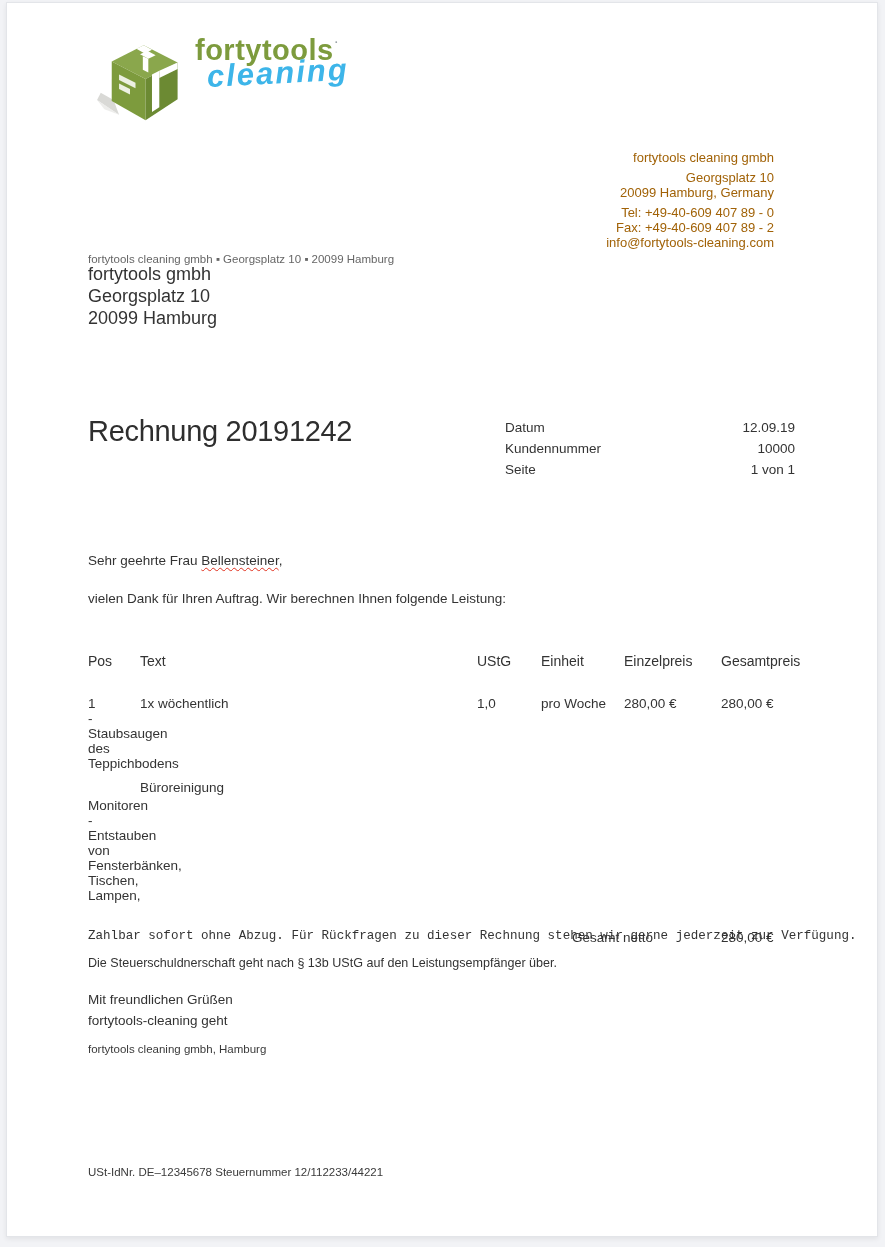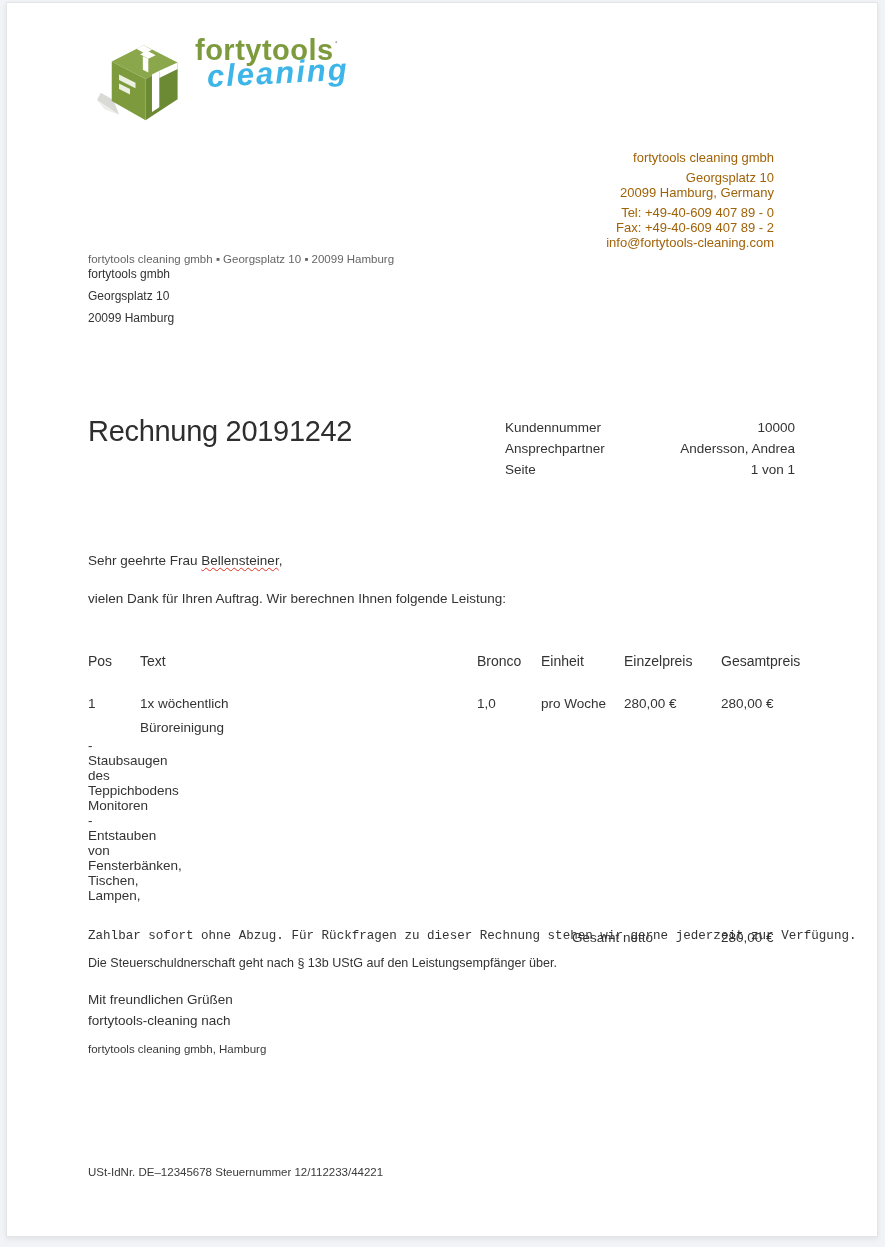--- a/index.html
+++ b/index.html
@@ -28,21 +28,21 @@
     letter-spacing:2px;margin-top:-4px;margin-left:12px;
     transform:rotate(-3deg);transform-origin:0 50%;line-height:1;
   }
 
   
   .company-block{right:103px;top:136px;text-align:right;font-size:13px;line-height:15px;color:#a16207;margin-top:11px;}
   .company-block .gap{margin-top:5px;}
 
   
   .sender-line{left:81px;top:238px;font-size:11.5px;color:#666;margin-top:12px;}
-  .recipient{left:81px;top:260px;font-size:12px;line-height:22px;color:#333;}
+  .recipient{left:81px;top:260px;font-size:18px;line-height:22px;color:#333;}
 
   
   .title{left:81px;top:412px;font-size:29px;font-weight:normal;color:#2e2e2e;margin:0;letter-spacing:-.3px;}
   .meta{left:498px;top:415px;width:290px;font-size:13.5px;line-height:20.8px;}
   .meta .mrow{display:flex;justify-content:space-between;}
 
   
   .salutation{left:81px;top:536px;font-size:13.5px;white-space:pre-wrap;}
   .intro{left:81px;top:574px;font-size:13.5px;}
   .misspell{
@@ -123,79 +123,79 @@
   <div class="abs recipient">
     <div>fortytools gmbh</div>
     <div>Georgsplatz 10</div>
     <div>20099 Hamburg</div>
   </div>
 
   <h1 class="abs title">Rechnung 20191242</h1>
 
   <div class="abs meta">
     <div class="mrow">
+      <span>Datum</span>
+      <span>12.09.19</span>
+    </div>
+    <div class="mrow">
       <span>Kundennummer</span>
       <span>10000</span>
-    </div>
-    <div class="mrow">
-      <span>Ansprechpartner</span>
-      <span>Andersson, Andrea</span>
     </div>
     <div class="mrow">
       <span>Seite</span>
       <span>1 von 1</span>
     </div>
   </div>
 
   <p class="abs salutation"><span>Sehr geehrte Frau </span><span class="misspell">Bellensteiner</span><span>,</span></p>
   <p class="abs intro">vielen Dank für Ihren Auftrag. Wir berechnen Ihnen folgende Leistung:</p>
 
   <div class="abs table">
     <div class="trow thead">
       <div>Pos</div>
       <div>Text</div>
-      <div>Bronco</div>
+      <div>UStG</div>
       <div>Einheit</div>
       <div>Einzelpreis</div>
       <div>Gesamtpreis</div>
     </div>
     <div class="trow item">
       <div>1</div>
       <div>1x wöchentlich</div>
       <div>1,0</div>
       <div>pro Woche</div>
       <div>280,00 €</div>
       <div>280,00 €</div>
     </div>
+    <div class="trow">
+      <div class="dline">-Staubsaugen des Teppichbodens</div>
+    </div>
     <div class="trow desc">
       <div class="dline">Büroreinigung</div>
-    </div>
-    <div class="trow">
-      <div class="dline">-Staubsaugen des Teppichbodens</div>
     </div>
     <div class="trow">
       <div class="dline">Monitoren</div>
     </div>
     <div class="trow">
       <div class="dline">-Entstauben von Fensterbänken, Tischen, Lampen,</div>
     </div>
     <div class="trow totals">
       <div></div>
         <div></div>
       <div class="tlabel">Gesamt netto</div>
       <div>280,00 €</div>
     </div>
   </div>
 
   <p class="abs note note1"><span class="narrow">Zahlbar sofort ohne Abzug. Für Rückfragen zu dieser Rechnung stehen wir gerne jederzeit zur Verfügung.</span></p>
   <p class="abs note note2"><span class="narrow">Die Steuerschuldnerschaft geht nach § 13b UStG auf den Leistungsempfänger über.</span></p>
 
   <div class="abs closing">
     <div>Mit freundlichen Grüßen</div>
-    <div>fortytools-cleaning nach</div>
+    <div>fortytools-cleaning geht</div>
   </div>
   <div class="abs sig-company">fortytools cleaning gmbh, Hamburg</div>
 
   <div class="abs footer">
     <div>USt-IdNr. DE–12345678 Steuernummer 12/112233/44221</div>
     
     
   </div>
 
 </div>

